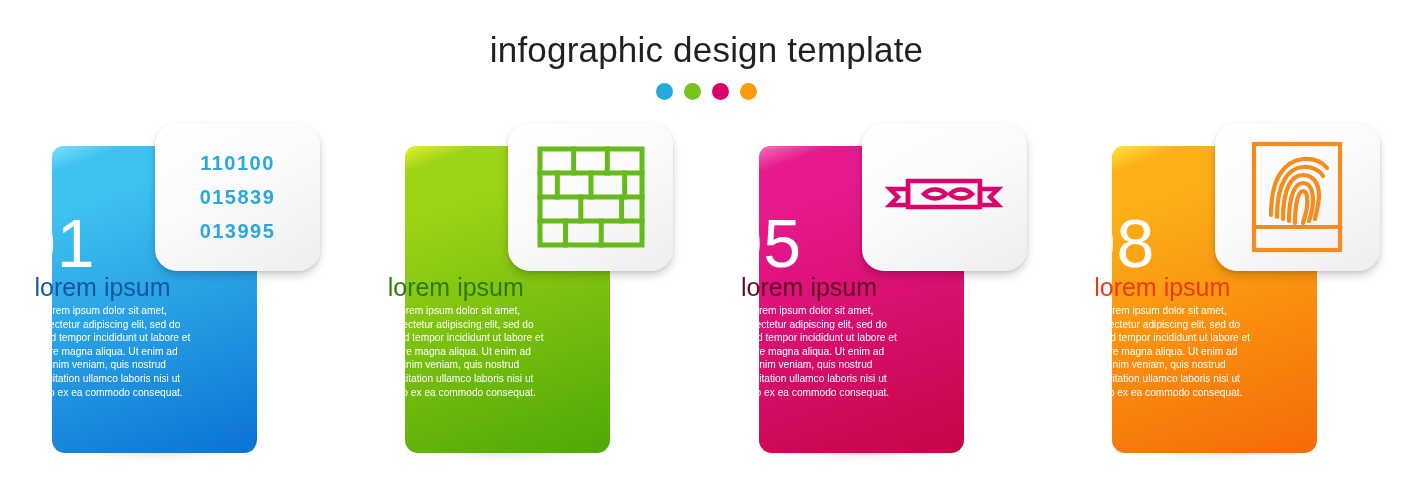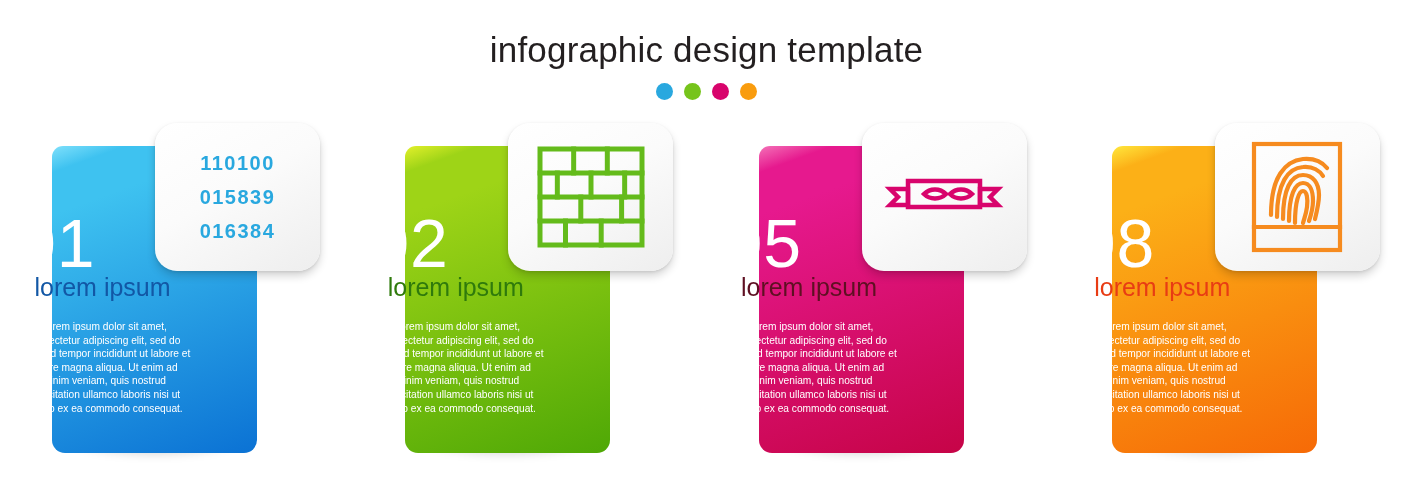--- a/index.html
+++ b/index.html
@@ -70,21 +70,21 @@
     position:absolute; left:0; top:152px; width:205px;
     text-align:center;
     font-family:"Liberation Sans", sans-serif;
     font-size:25px; font-weight:400;
     line-height:1; letter-spacing:0px;
     z-index:3;
   }
 
   
   .body-copy {
-    position:absolute; left:16px; top:197px; width:176px;
+    position:absolute; left:16px; top:181px; width:176px;
     text-align:center;
     font-family:"Liberation Sans", sans-serif;
     font-size:10.2px; line-height:13.6px;
     color:#ffffff;
     z-index:3;
   }
 
   
   .tile {
     position:absolute;
@@ -125,28 +125,27 @@
       <div class="panel">
         <div class="card-shadow"></div>
         <div class="card" style="background: linear-gradient(160deg, rgb(127, 224, 251) 0%, rgb(62, 194, 240) 7%, rgb(62, 194, 240) 18%, rgb(11, 114, 212) 100%);"></div>
         <div class="number">01</div>
         <div class="heading" style="color: rgb(18, 87, 165);">lorem ipsum</div>
         <div class="body-copy">Lorem ipsum dolor sit amet, consectetur adipiscing elit, sed do eiusmod tempor incididunt ut labore et dolore magna aliqua. Ut enim ad minim veniam, quis nostrud exercitation ullamco laboris nisi ut aliquip ex ea commodo consequat.</div>
         <div class="tile">
           <div class="binary" style="color: rgb(41, 168, 223);">
             <div>110100</div>
             <div>015839</div>
-            <div>016384</div>
+            <div>013995</div>
           </div>
         </div>
       </div>
       <div class="panel">
         <div class="card-shadow"></div>
         <div class="card" style="background: linear-gradient(160deg, rgb(227, 240, 43) 0%, rgb(158, 212, 23) 7%, rgb(158, 212, 23) 18%, rgb(79, 168, 6) 100%);"></div>
-        <div class="number">02</div>
         <div class="heading" style="color: rgb(47, 122, 12);">lorem ipsum</div>
         <div class="body-copy">Lorem ipsum dolor sit amet, consectetur adipiscing elit, sed do eiusmod tempor incididunt ut labore et dolore magna aliqua. Ut enim ad minim veniam, quis nostrud exercitation ullamco laboris nisi ut aliquip ex ea commodo consequat.</div>
         <div class="tile">
           <svg width="106" height="100" viewBox="0 0 106 100" fill="none" stroke="#64bb1b" stroke-width="5" stroke-linecap="square" stroke-linejoin="miter">
             <rect x="2" y="2" width="102" height="96"></rect>
             <line x1="2" y1="26" x2="104" y2="26"></line>
             <line x1="2" y1="50" x2="104" y2="50"></line>
             <line x1="2" y1="74" x2="104" y2="74"></line>
             <line x1="35.660000000000004" y1="2" x2="35.660000000000004" y2="26"></line>
             <line x1="69.32000000000001" y1="2" x2="69.32000000000001" y2="26"></line>

